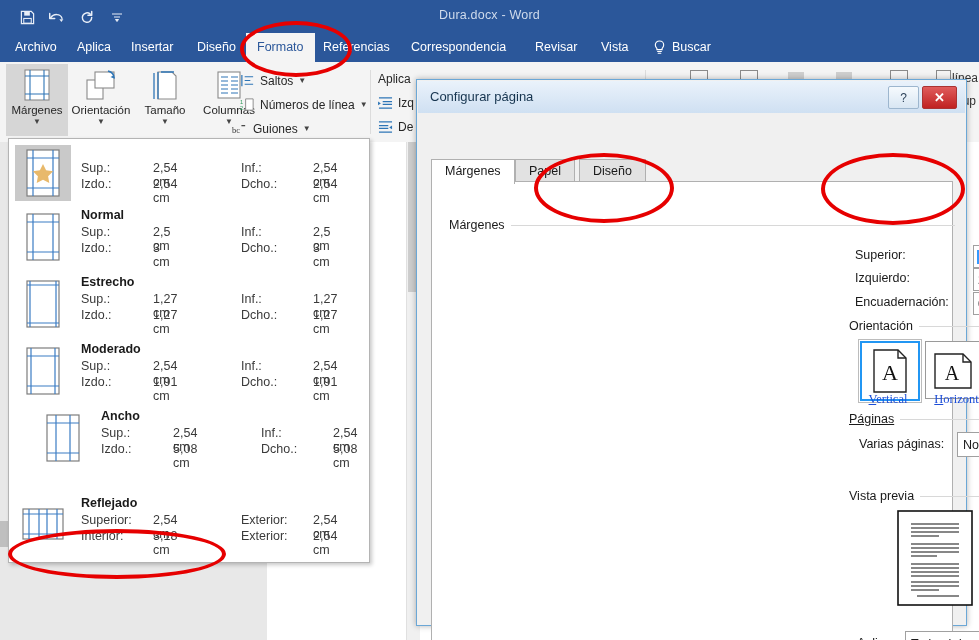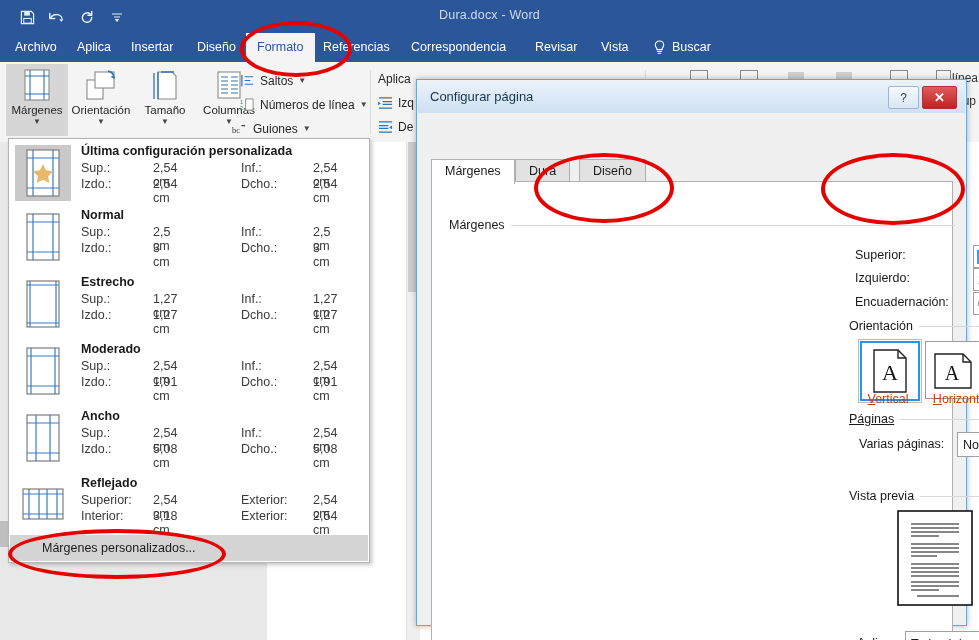--- a/index.html
+++ b/index.html
@@ -124,21 +124,21 @@
   }
   .spin .val{flex:1;font-size:12.5px;color:#1a1a1a;padding-left:4px;}
   .spin .val.hl{background:#3399ff;color:#ffffff;display:inline-block;flex:none;margin-left:3px;padding:0 2px;}
   .combo{
     position:absolute;height:21px;border:1px solid #a0a0a0;background:#fff;display:flex;align-items:center;
   }
   .combo .cv{flex:1;font-size:12.5px;color:#1a1a1a;padding-left:5px;white-space:nowrap;}
   .orientbox{position:absolute;width:56px;height:56px;border:1px solid #9a9a9a;background:#fff;
     display:flex;align-items:center;justify-content:center;}
   .orientbox.sel{border:2px solid #2196f3;outline:1px solid #bcbcbc;outline-offset:1px;}
-  .orientcap{position:absolute;font-size:12.5px;color:#c2410c;text-align:center;}
+  .orientcap{position:absolute;font-size:12.5px;color:#1d4ed8;text-align:center;font-family:Liberation Serif, serif;}
   .previewpage{position:absolute;left:480px;top:430px;}
   
   .ellipse{position:absolute;border:4px solid #e60000;border-radius:50%;pointer-events:none;}
   svg.icn{display:block;}
 </style>
 </head>
 <body>
 
 <div class="titlebar">
   <div class="qat">
@@ -336,21 +336,20 @@
 <div class="gallery">
 
   <div class="gitem sel" style="top:2px;">
     <div class="thumb">
       <svg class="icn" width="56" height="56" viewBox="0 0 56 56">
         <rect x="12" y="5" width="32" height="46" fill="#fff" stroke="#7d7d7d" stroke-width="1.2"></rect>
         <path d="M18 5v46M38 5v46M12 13h32M12 43h32" stroke="#3b7cc4" stroke-width="1.2"></path>
         <path d="M28 19l3.1 6.3 7 1-5 4.9 1.2 6.9-6.3-3.3-6.3 3.3 1.2-6.9-5-4.9 7-1z" fill="#e8b96b"></path>
       </svg>
     </div>
-    <div class="gname">Última configuración personalizada</div>
     <div class="grow gr1">
       <span class="gk" style="left:0;">Sup.:</span>
       <span class="gv" style="left:72px;">2,54 cm</span>
       <span class="gk" style="left:160px;">Inf.:</span>
       <span class="gv" style="left:232px;">2,54 cm</span>
     </div>
     <div class="grow gr2">
       <span class="gk" style="left:0;">Izdo.:</span>
       <span class="gv" style="left:72px;">2,54 cm</span>
       <span class="gk" style="left:160px;">Dcho.:</span>
@@ -417,21 +416,21 @@
       <span class="gv" style="left:232px;">2,54 cm</span>
     </div>
     <div class="grow gr2">
       <span class="gk" style="left:0;">Izdo.:</span>
       <span class="gv" style="left:72px;">1,91 cm</span>
       <span class="gk" style="left:160px;">Dcho.:</span>
       <span class="gv" style="left:232px;">1,91 cm</span>
     </div>
   </div>
 
-  <div class="gitem" style="top:267px;">
+  <div class="gitem" style="top:267px;margin-left:20px;">
     <div class="thumb">
       <svg class="icn" width="56" height="56" viewBox="0 0 56 56">
         <rect x="12" y="5" width="32" height="46" fill="#fff" stroke="#7d7d7d" stroke-width="1.2"></rect>
         <path d="M21 5v46M35 5v46M12 13h32M12 43h32" stroke="#3b7cc4" stroke-width="1.2"></path>
       </svg>
     </div>
     <div class="gname">Ancho</div>
     <div class="grow gr1">
       <span class="gk" style="left:0;">Sup.:</span>
       <span class="gv" style="left:72px;">2,54 cm</span>
@@ -439,21 +438,21 @@
       <span class="gv" style="left:232px;">2,54 cm</span>
     </div>
     <div class="grow gr2">
       <span class="gk" style="left:0;">Izdo.:</span>
       <span class="gv" style="left:72px;">5,08 cm</span>
       <span class="gk" style="left:160px;">Dcho.:</span>
       <span class="gv" style="left:232px;">5,08 cm</span>
     </div>
   </div>
 
-  <div class="gitem" style="top:334px;">
+  <div class="gitem" style="top:354px;">
     <div class="thumb">
       <svg class="icn" width="56" height="56" viewBox="0 0 56 56">
         <rect x="8" y="12" width="40" height="30" fill="#fff" stroke="#7d7d7d" stroke-width="1.2"></rect>
         <path d="M14 12v30M24 12v30M32 12v30M42 12v30M8 17h40M8 37h40" stroke="#3b7cc4" stroke-width="1.2"></path>
       </svg>
     </div>
     <div class="gname">Reflejado</div>
     <div class="grow gr1">
       <span class="gk" style="left:0;">Superior:</span>
       <span class="gv" style="left:72px;">2,54 cm</span>
@@ -461,37 +460,34 @@
       <span class="gv" style="left:232px;">2,54 cm</span>
     </div>
     <div class="grow gr2">
       <span class="gk" style="left:0;">Interior:</span>
       <span class="gv" style="left:72px;">3,18 cm</span>
       <span class="gk" style="left:160px;">Exterior:</span>
       <span class="gv" style="left:232px;">2,54 cm</span>
     </div>
   </div>
 
-  <div class="gcustom">
-    <span>Márgenes personalizados...</span>
-  </div>
 </div>
 
 <div class="dlg">
   <div class="dlg-title">
     <div class="t">Configurar página</div>
     <div class="dlg-btn-help">?</div>
     <div class="dlg-btn-close">✕</div>
   </div>
 
   <div class="dlg-body"></div>
 
   <div class="dtabs">
     <div class="dtab act" style="left:0;">Márgenes</div>
-    <div class="dtab" style="left:84px;">Dura</div>
+    <div class="dtab" style="left:84px;">Papel</div>
     <div class="dtab" style="left:148px;">Diseño</div>
   </div>
 
   <div class="dpanel"></div>
 
   <div class="grplabel" style="left:32px;top:138px;">Márgenes</div>
   <div class="grpline" style="left:32px;top:145px;width:506px;"></div>
 
   <div class="flabel" style="left:438px;top:168px;">Superior:</div>
   <div class="spin" style="left:556px;top:165px;width:96px;">

